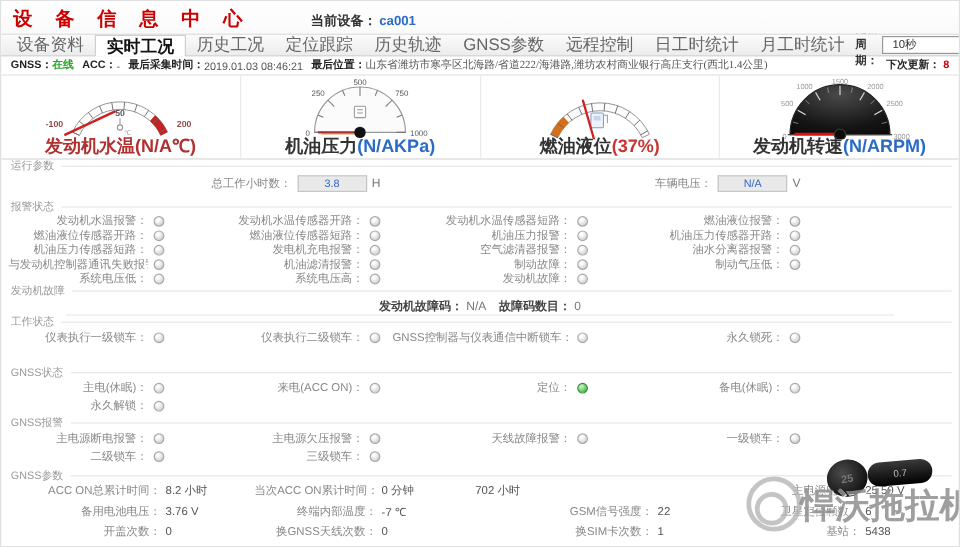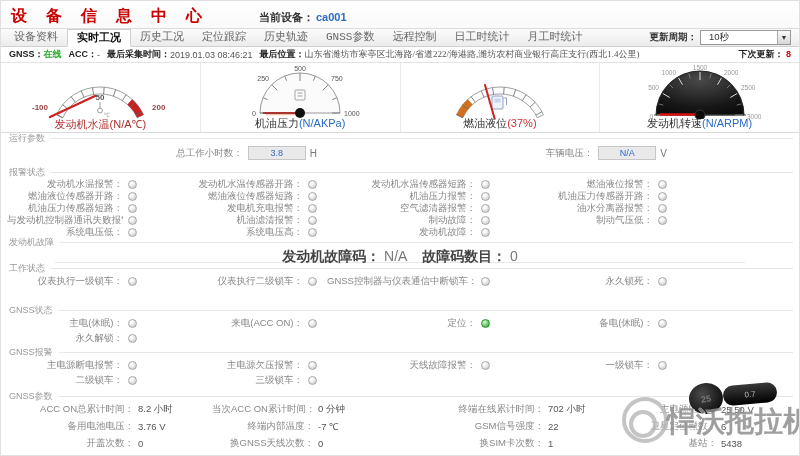--- a/index.html
+++ b/index.html
@@ -8,41 +8,41 @@
   
   .topbar{height:27px;border-bottom:1px solid #dcdcdc;position:relative;background:linear-gradient(#fff,#fafafa);}
   .title{position:absolute;left:10px;top:5px;font-size:16px;font-weight:bold;color:#c00;letter-spacing:19px;white-space:nowrap;}
   .dev{position:absolute;left:258px;top:9px;font-size:11px;}
   .dev b{color:#333;}
   .devid{color:#2a6bc6;font-weight:bold;cursor:pointer;margin-left:2px;}
   
   .tabs{height:17px;background:linear-gradient(#fbfbfb,#ececec);border-bottom:1px solid #cfcfcf;
         display:flex;align-items:stretch;}
   .tablist{display:flex;align-items:stretch;padding-left:4px;}
-  .tab{padding:0 9px;line-height:16px;font-size:11px;color:#666;cursor:pointer;white-space:nowrap;font-family:Liberation Mono, monospace;}
+  .tab{padding:0 9px;line-height:16px;font-size:14px;color:#666;cursor:pointer;white-space:nowrap;}
   .tab.active{background:#fff;border:1px solid #cfcfcf;border-bottom:1px solid #fff;font-weight:bold;color:#111;margin-bottom:-1px;}
   .cycle{margin-left:auto;display:flex;align-items:center;padding-right:8px;font-size:9.5px;}
   .cycle b{color:#333;margin-right:3px;}
   .select{display:inline-flex;align-items:center;border:1px solid #999;background:#fff;height:13px;cursor:pointer;}
   .select .val{padding:0 4px;color:#333;}
   .select .arr{width:12px;height:100%;display:flex;align-items:center;justify-content:center;
                background:linear-gradient(#f8f8f8,#d8d8d8);border-left:1px solid #aaa;font-size:7px;color:#333;}
   
   .statusbar{height:15px;display:flex;align-items:center;padding:0 8px;font-size:9px;color:#555;white-space:nowrap;}
   .statusbar b{color:#222;margin-left:7px;}
   .statusbar b:first-child{margin-left:0;}
   .green{color:#2aa52a;font-weight:bold;}
   .loc{overflow:hidden;text-overflow:ellipsis;max-width:385px;font-family:Liberation Serif, serif;}
   .next{margin-left:auto;}
   .red{color:#c00;font-weight:bold;}
   
   .gauges{height:69px;border-top:1px solid #e3e3e3;border-bottom:1px solid #dadada;display:flex;}
   .gpanel{flex:1;border-right:1px solid #eaeaea;display:flex;flex-direction:column;align-items:center;overflow:hidden;}
   .gpanel:last-child{border-right:none;}
-  .glabel{font-size:11px;margin-top:-3px;font-weight:normal;white-space:nowrap;}
+  .glabel{font-size:15px;margin-top:-3px;font-weight:bold;white-space:nowrap;}
   .g1 .gname,.g1 .gval{color:#b03030;}
   .g2 .gname,.g4 .gname{color:#333;}
   .g2 .gval,.g4 .gval{color:#2a6bc6;}
   .g3 .gname{color:#333;}
   .g3 .gval{color:#c33;}
   
   .sec{box-sizing:border-box;padding:0 6px;}
   .sec-head{display:flex;align-items:center;height:11px;}
   .sec-title{font-size:9px;color:#999;margin:0 6px 0 2px;white-space:nowrap;}
   .sec-rule{flex:1;height:1px;background:#e7e7e7;}
@@ -55,21 +55,21 @@
        background:radial-gradient(circle at 35% 30%,#ffffff 15%,#d6d6d6 70%,#bfbfbf 100%);}
   .dot.on{border-color:#2f8f2f;background:radial-gradient(circle at 35% 30%,#c2f0c2 10%,#3cb43c 80%);}
   .val{width:64px;margin-left:4px;color:#555;font-size:9.5px;white-space:nowrap;}
   .boxval{width:56px;height:12px;margin-left:5px;background:#e9e9e9;border:1px solid #c6c6c6;
           color:#3366cc;text-align:center;line-height:12px;font-size:9px;}
   .unit{margin-left:4px;color:#777;}
   .sec-run{height:34px;}
   .sec-run .item{height:18px;}
   .sec-alarms{height:70px;}
   .sec-fault{height:26px;}
-  .sec-fault .fline{text-align:center;font-size:14px;color:#777;height:12px;}
+  .sec-fault .fline{text-align:center;font-size:10px;color:#777;height:12px;}
   .sec-fault .fline b{color:#444;}
   .sec-fault .frule{border-bottom:1px solid #e8e8e8;margin:2px 48px 0 48px;}
   .sec-work,.sec-gstat{height:42px;}
   .sec-galarm{height:44px;}
   .sec-gparams{height:60px;}
   
   .wm-batt-circle{position:absolute;left:688px;top:382px;width:34px;height:31px;border-radius:50%;
       background:radial-gradient(circle at 40% 35%,#4a4a4a,#111 75%);transform:rotate(-8deg);
       display:flex;align-items:center;justify-content:center;color:#777;font-size:9px;font-weight:bold;z-index:5;}
   .wm-batt-pill{position:absolute;left:722px;top:383px;width:54px;height:20px;border-radius:10px;
@@ -482,21 +482,20 @@
     <div class="gridkv h15">
         <div class="item">
           <span class="lbl">ACC ON总累计时间：</span>
           <span class="val">8.2 小时</span>
         </div>
         <div class="item">
           <span class="lbl">当次ACC ON累计时间：</span>
           <span class="val">0 分钟</span>
         </div>
         <div class="item">
-          <span class="lbl">终端在线累计时间：</span>
           <span class="val">702 小时</span>
         </div>
         <div class="item">
           <span class="lbl">主电源电压：</span>
           <span class="val">25.59 V</span>
         </div>
         <div class="item">
           <span class="lbl">备用电池电压：</span>
           <span class="val">3.76 V</span>
         </div>

